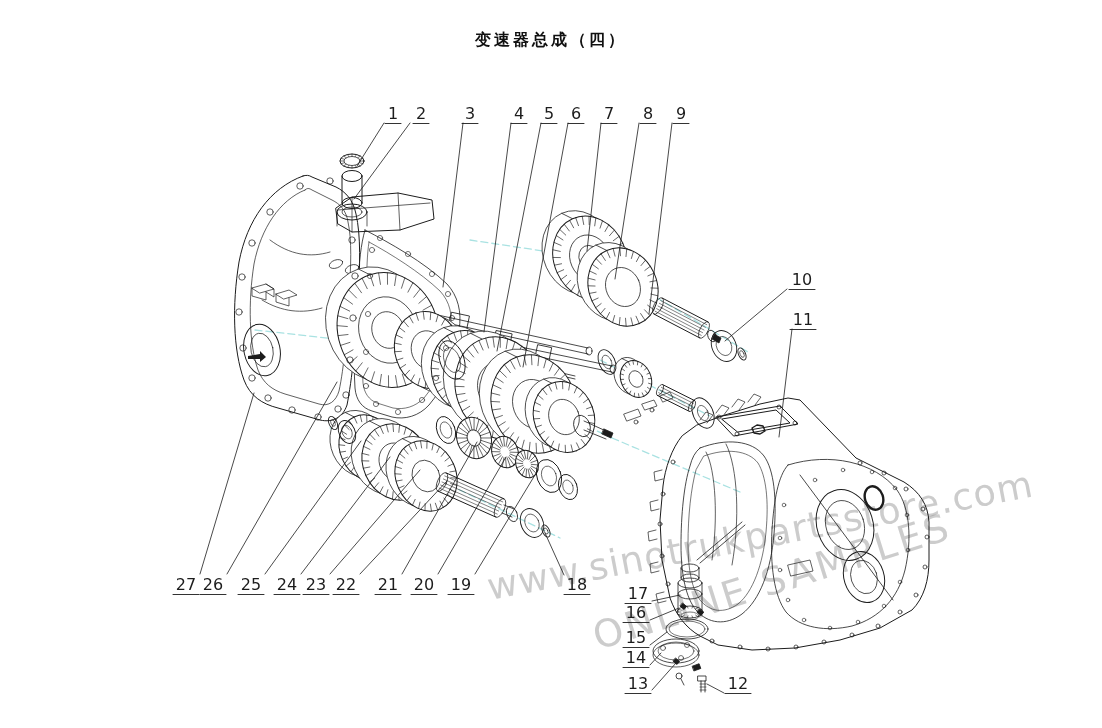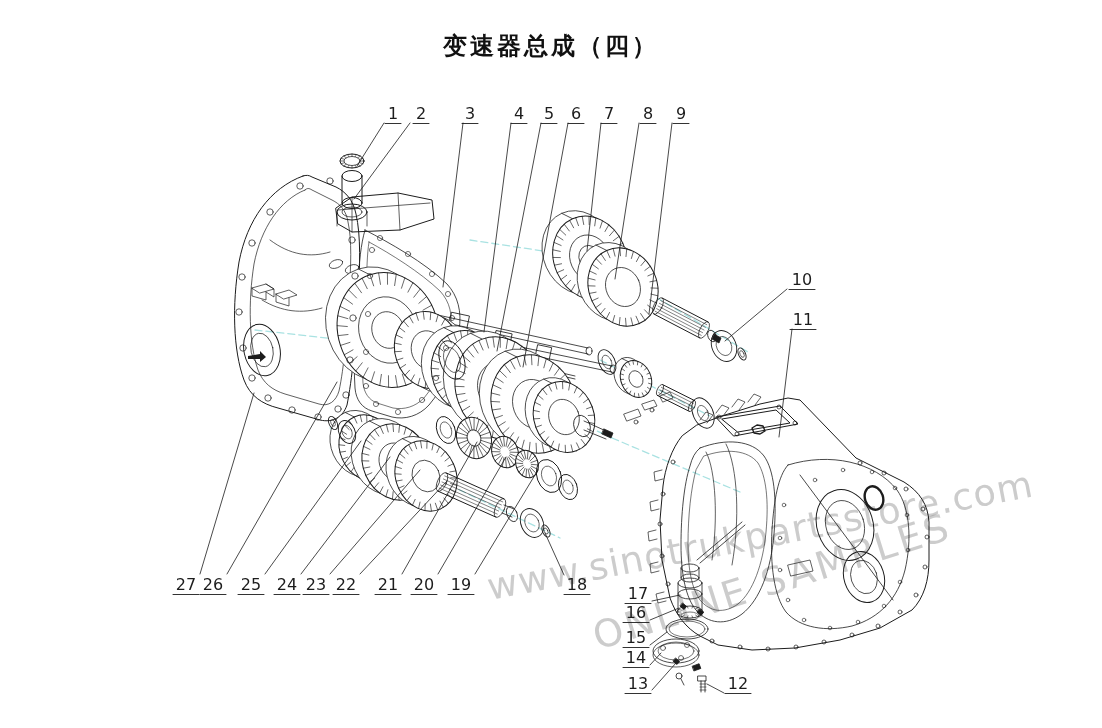--- a/index.html
+++ b/index.html
@@ -1,19 +1,19 @@
 <!DOCTYPE html>
 <html><head>
 <meta charset="utf-8">
 <style>
   html,body{margin:0;padding:0;background:#fff;}
   .page{position:relative;width:1102px;height:728px;background:#fff;overflow:hidden;
         font-family:"DejaVu Sans",sans-serif;}
   .title{position:absolute;top:30px;left:0;width:100%;text-align:center;
-         font-family:Liberation Mono, monospace;font-size:24px;letter-spacing:3px;
+         font-family:Liberation Mono, monospace;font-size:16px;letter-spacing:3px;
          color:#111;font-weight:bold;margin:0;}
   svg{position:absolute;top:0;left:0;}
   .pn{font-family:"DejaVu Sans",sans-serif;font-size:16px;fill:#1c1c1c;}
   .wm1{font-family:"DejaVu Sans",sans-serif;font-size:37px;fill:#9b9b9b;opacity:.5;letter-spacing:1px;}
   .wm2{font-family:"DejaVu Sans",sans-serif;font-size:38px;fill:#9b9b9b;opacity:.5;letter-spacing:3px;}
 </style>
 </head>
 <body>
 
 <div class="page">

